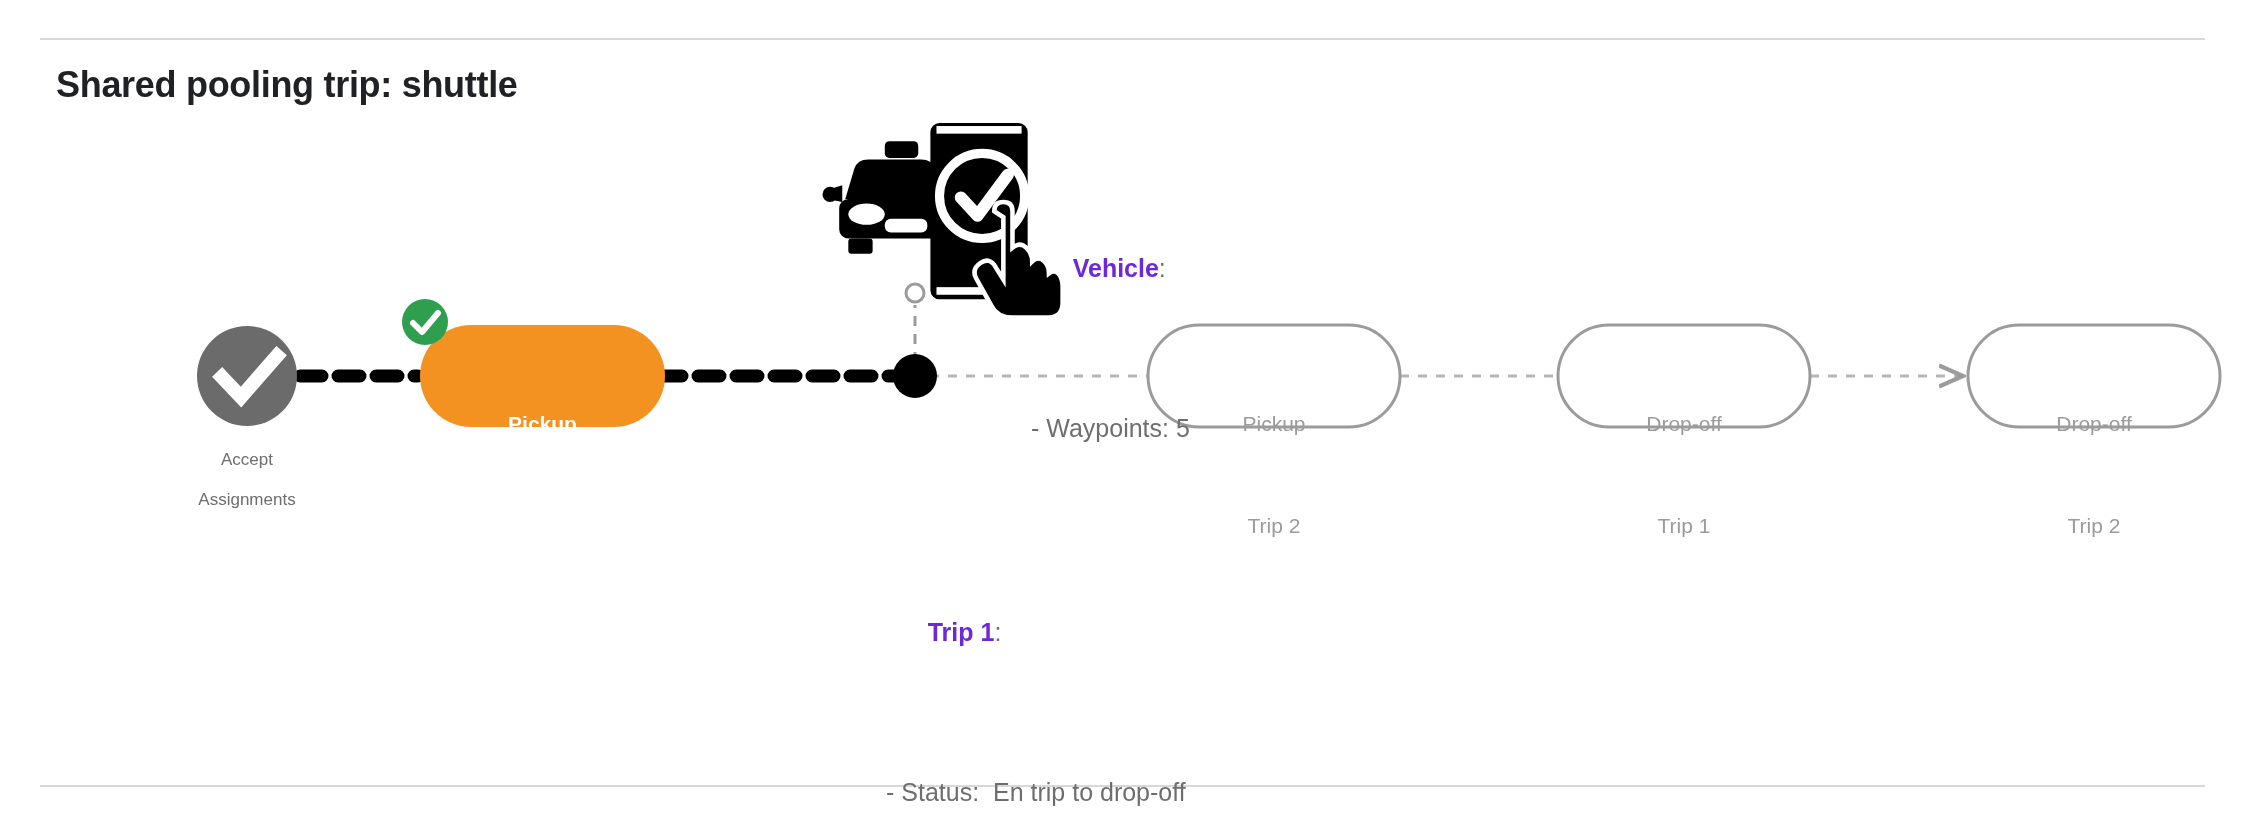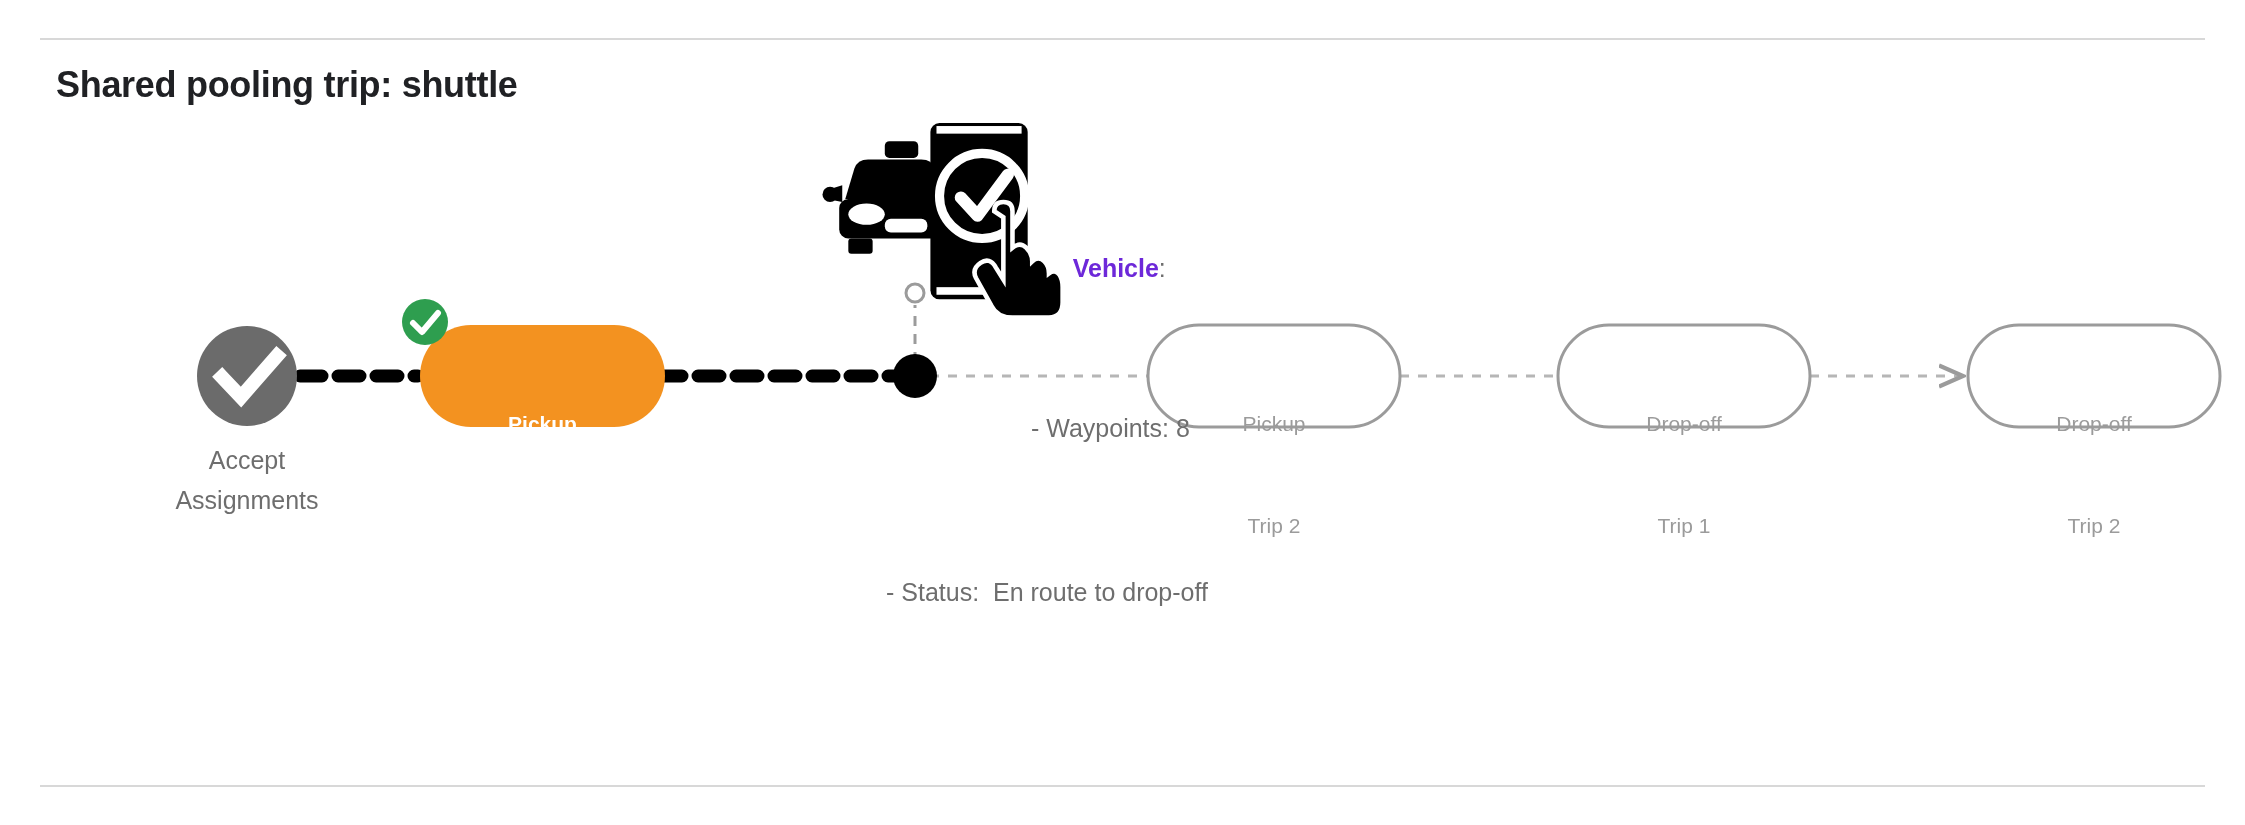--- a/index.html
+++ b/index.html
@@ -62,21 +62,21 @@
   }
   .info-block .hdr {
     font-weight: bold;
     color: #6d28d9;
   }
   #vehicle-info { left: 1031px; top: 128px; }
   #trip-info    { left: 886px;  top: 492px; }
 
   .node-caption {
     position: absolute;
-    font-size: 25px;
+    font-size: 17px;
     line-height: 40px;
     color: #6e6e6e;
     text-align: center;
     white-space: pre;
   }
   #accept-caption {
     left: 97px;
     top: 440px;
     width: 300px;
   }
@@ -211,24 +211,27 @@
     <div>Trip 2</div>
   </div>
 
   <div class="node-caption" id="accept-caption" style="white-space: pre-line;">Accept
 Assignments</div>
 
   <div class="info-block" id="vehicle-info">
     <div>
       <span class="hdr">Vehicle</span><span>:</span>
     </div>
-    <div>- Waypoints: 8</div>
+    <div>- Waypoints: 5</div>
   </div>
 
   <div class="info-block" id="trip-info">
-    <div>- Status:  En route to drop-off</div>
+    <div>
+      <span class="hdr">Trip 1</span><span>:</span>
+    </div>
+    <div>- Status:  En trip to drop-off</div>
     
     
     
     
   </div>
 
 </div>
 
 </body></html>

